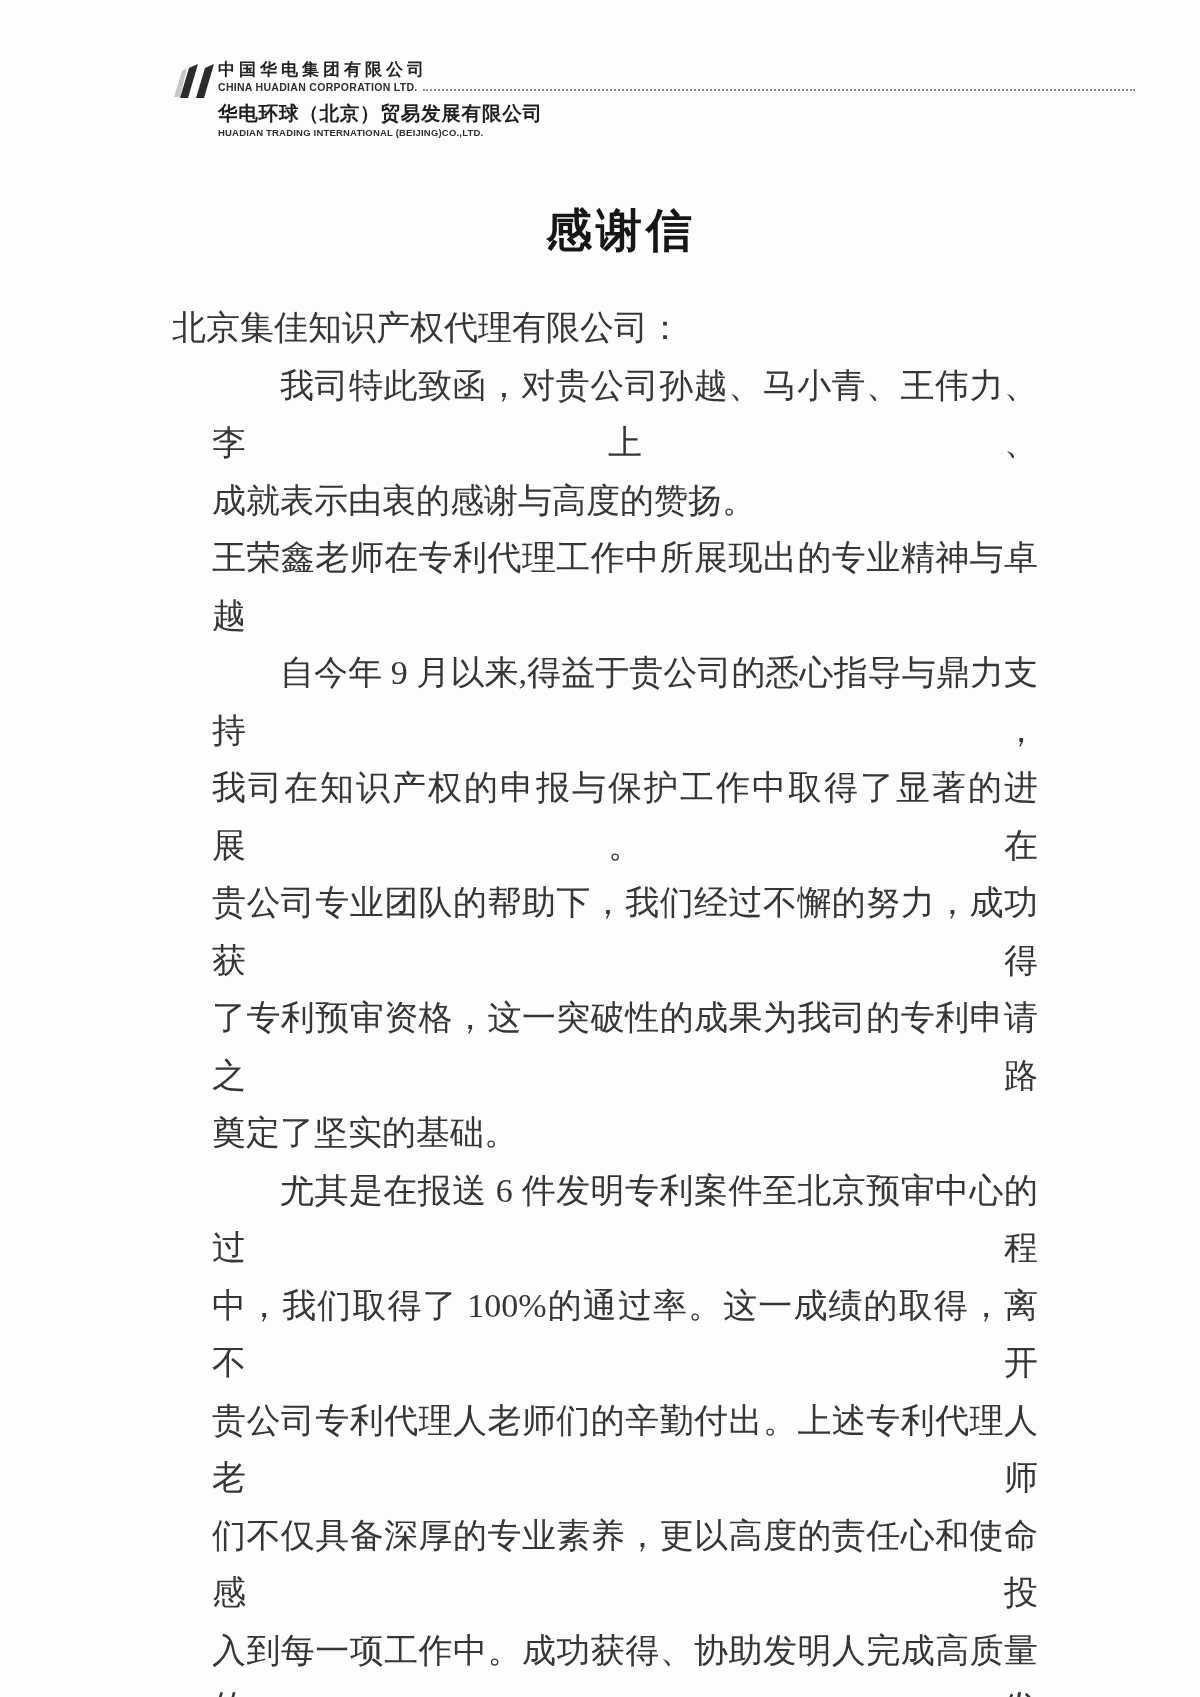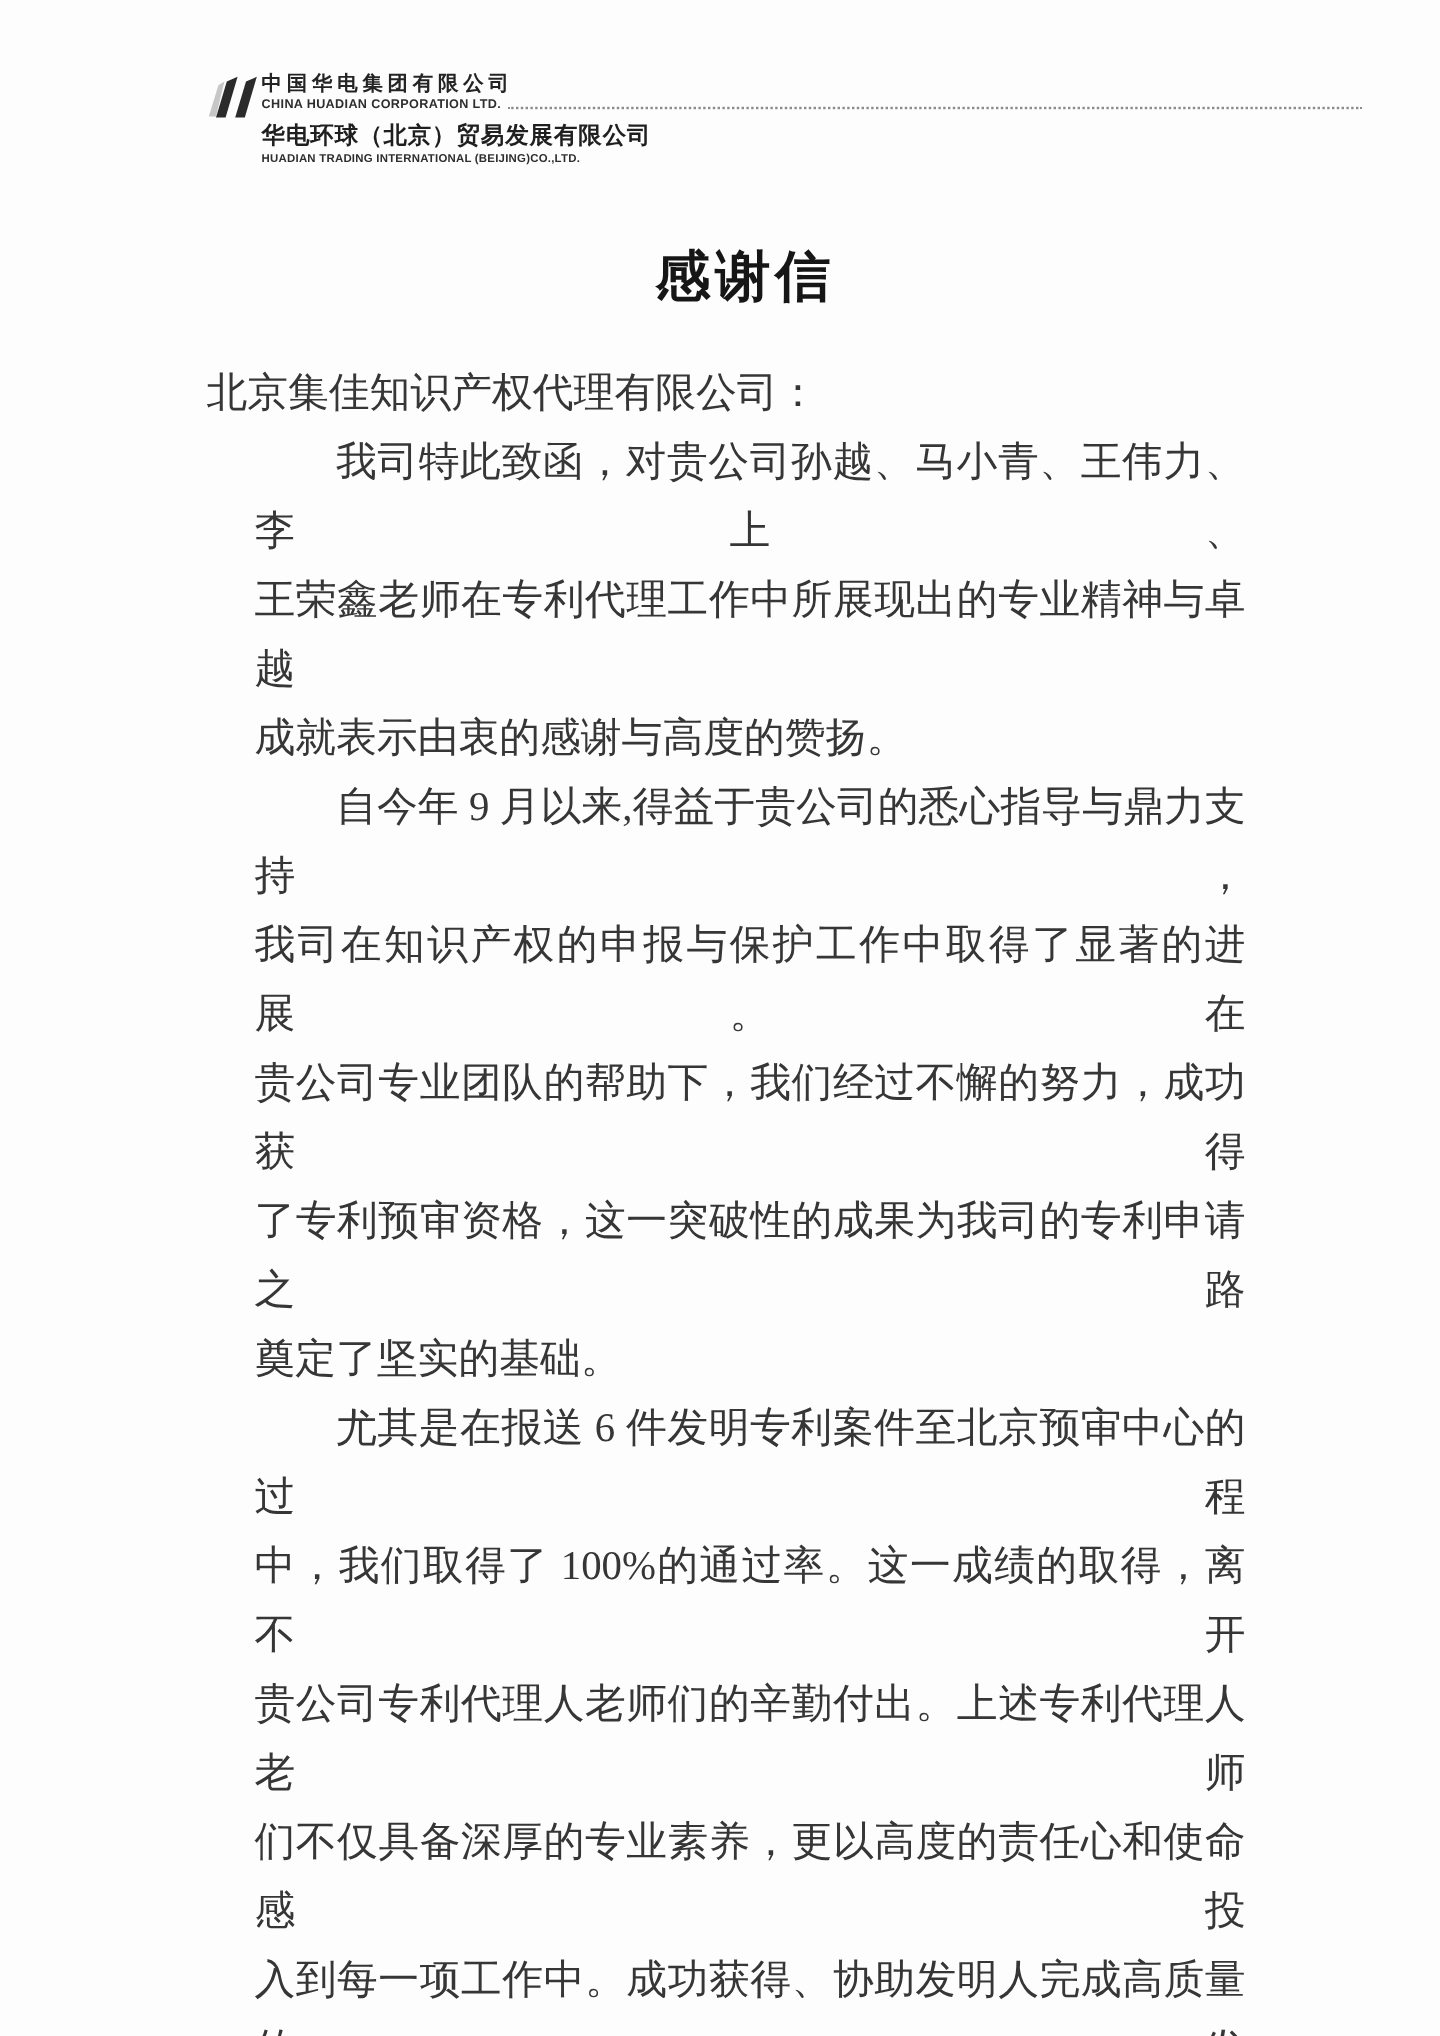--- a/index.html
+++ b/index.html
@@ -102,22 +102,22 @@
       <div class="en2">HUADIAN TRADING INTERNATIONAL (BEIJING)CO.,LTD.</div>
     </div>
   </header>
 
   <h1 class="title">感谢信</h1>
 
   <main class="letter-body">
     <div class="salutation">北京集佳知识产权代理有限公司：</div>
     <div id="paragraphs">
         <div class="line first">我司特此致函，对贵公司孙越、马小青、王伟力、李上、</div>
+        <div class="line last">成就表示由衷的感谢与高度的赞扬。</div>
         <div class="line">王荣鑫老师在专利代理工作中所展现出的专业精神与卓越</div>
-        <div class="line last">成就表示由衷的感谢与高度的赞扬。</div>
         <div class="line first">自今年 9 月以来,得益于贵公司的悉心指导与鼎力支持，</div>
         <div class="line">我司在知识产权的申报与保护工作中取得了显著的进展。在</div>
         <div class="line">贵公司专业团队的帮助下，我们经过不懈的努力，成功获得</div>
         <div class="line">了专利预审资格，这一突破性的成果为我司的专利申请之路</div>
         <div class="line last">奠定了坚实的基础。</div>
         <div class="line first">尤其是在报送 6 件发明专利案件至北京预审中心的过程</div>
         <div class="line">中，我们取得了 100%的通过率。这一成绩的取得，离不开</div>
         <div class="line">贵公司专利代理人老师们的辛勤付出。上述专利代理人老师</div>
         <div class="line">们不仅具备深厚的专业素养，更以高度的责任心和使命感投</div>
         <div class="line">入到每一项工作中。成功获得、协助发明人完成高质量的发</div>

